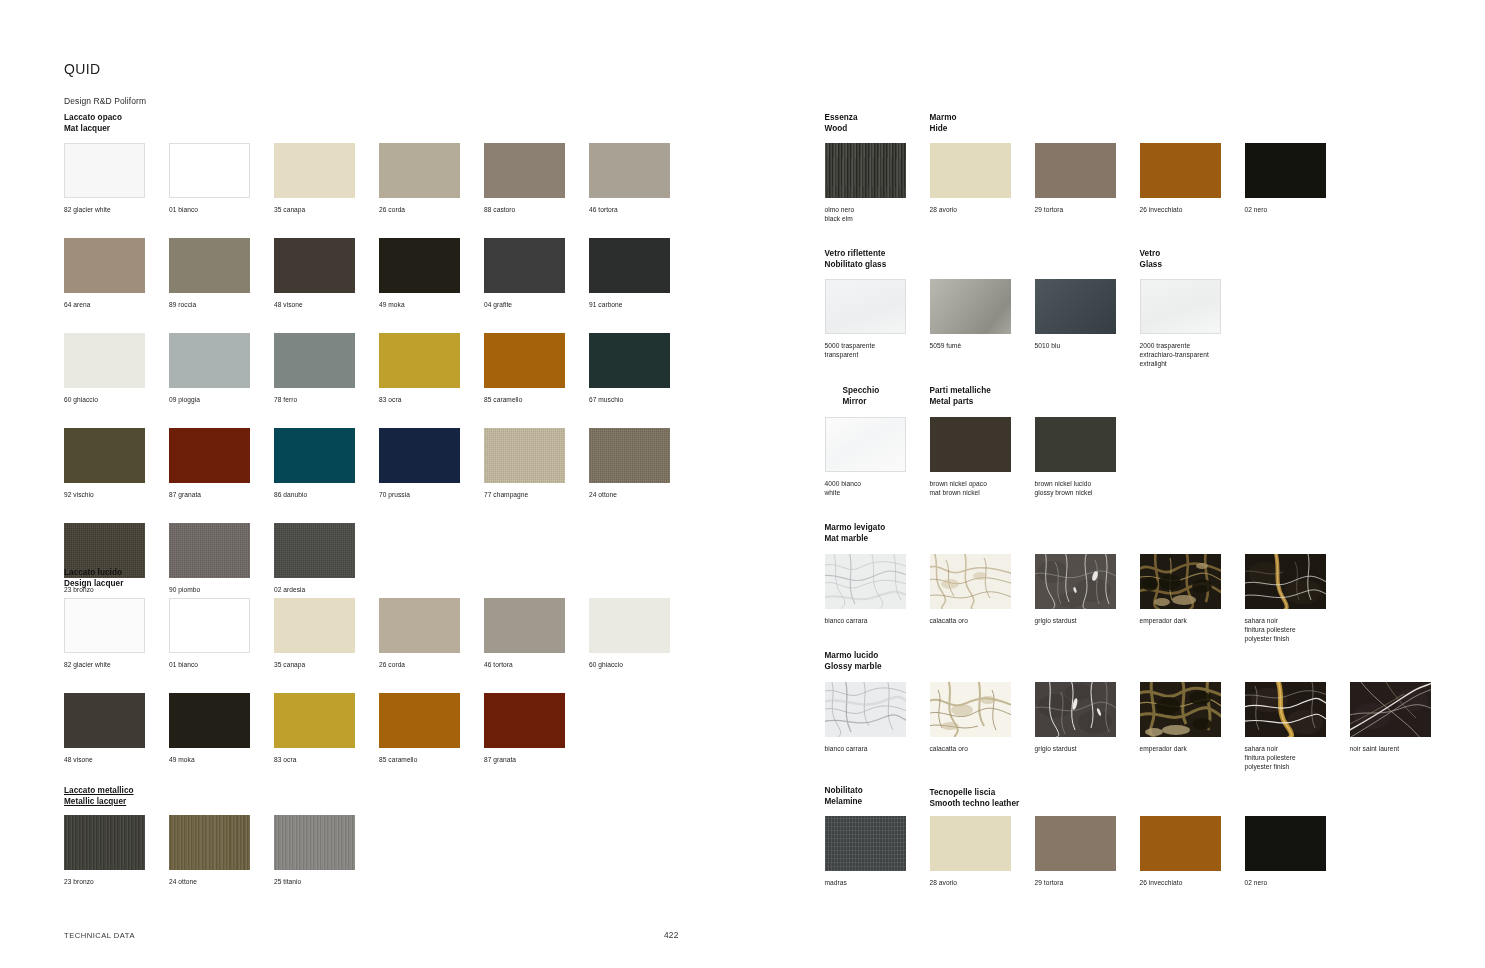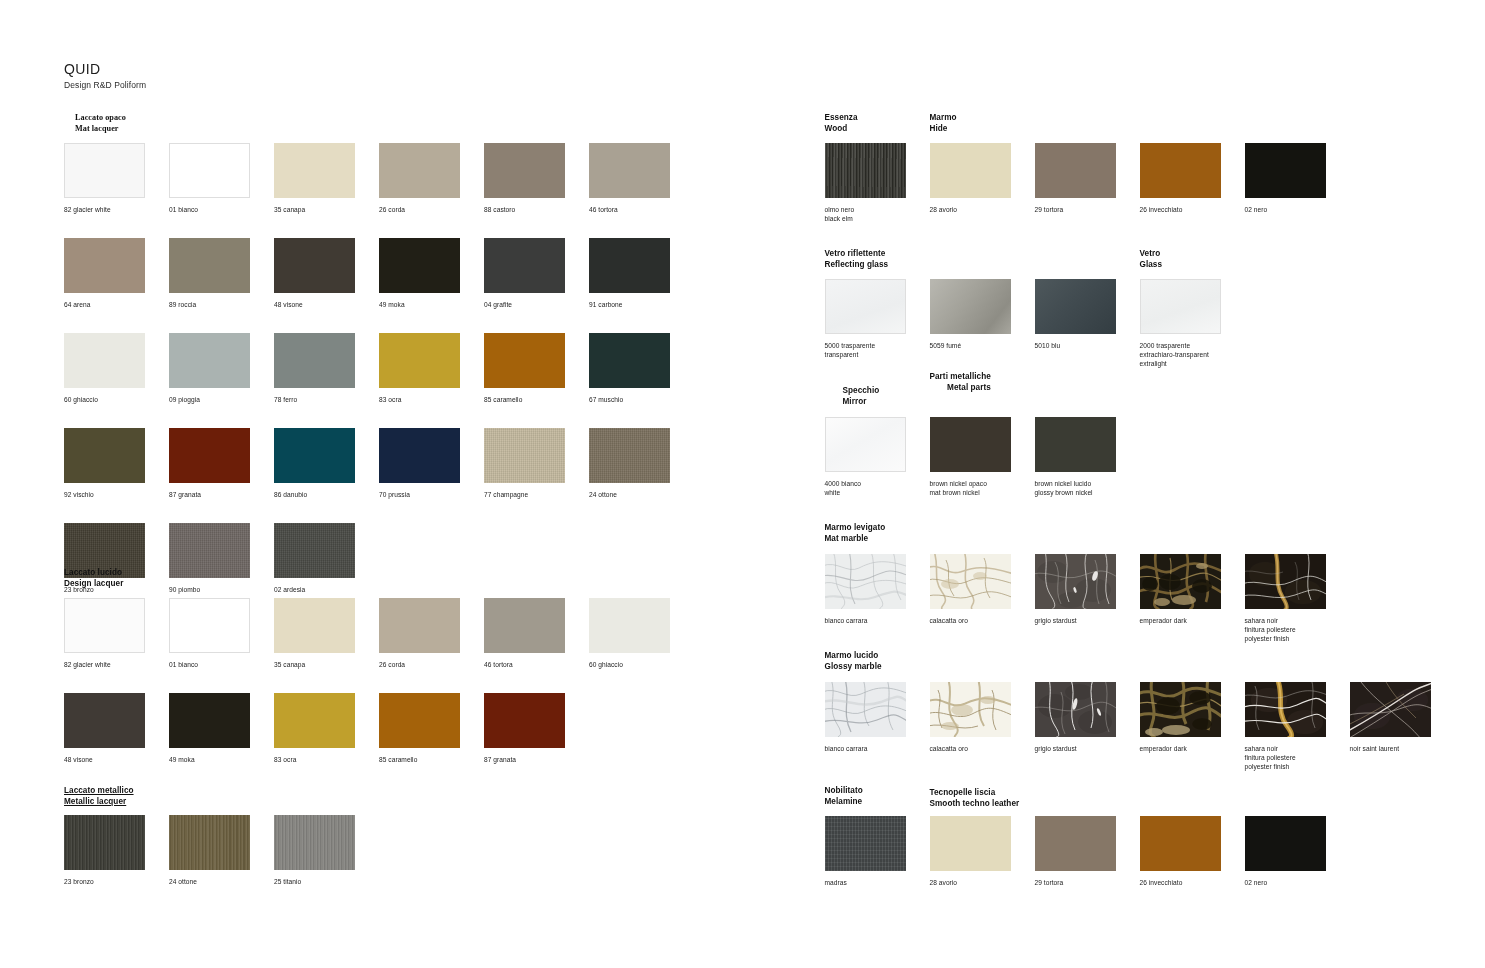--- a/index.html
+++ b/index.html
@@ -12,21 +12,21 @@
     overflow:hidden;
     -webkit-font-smoothing:antialiased;
   }
   .spread{ position:absolute; inset:0; display:flex; }
   .page{ position:relative; width:742.5px; height:968px; }
   .page.right{ width:742.5px; }
 
   
   .doc-head{ position:absolute; left:64px; top:62px; }
   .doc-title{ font-size:14px; letter-spacing:.35px; font-weight:400; color:#1c1c1c; line-height:15px; }
-  .doc-sub{ font-size:8.5px; letter-spacing:.1px; color:#2b2b2b; line-height:12px; margin-top:2px; }
+  .doc-sub{ font-size:8.5px; letter-spacing:.1px; color:#2b2b2b; line-height:12px; margin-top:18px; }
 
   
   .sec-head{ position:absolute; font-weight:700; font-size:8.2px; line-height:10.6px; letter-spacing:.05px; color:#111; }
   .sec-head span{ display:block; }
 
   
   .grid{ position:absolute; }
   .row{ display:flex; }
   .cell{ width:105px; }
   .sw{
@@ -326,21 +326,21 @@
 
 <div class="spread">
 
   <div class="page left">
 
     <div class="doc-head">
       <div class="doc-title">QUID</div>
       <div class="doc-sub">Design R&amp;D Poliform</div>
     </div>
 
-    <div class="sec-head" style="left:75px; top:113px;font-family:Liberation Serif, serif;">
+    <div class="sec-head" style="left:64px; top:113px;">
       <span>Laccato opaco</span>
       <span>Mat lacquer</span>
     </div>
     <div class="grid" id="g-l0" style="left:64px; top:143px;">
         <div class="row">
           <div class="cell">
             <div class="sw bordered" style="background: rgb(247, 247, 247);"></div>
             <div class="cap">82 glacier white</div>
           </div>
           <div class="cell">
@@ -527,20 +527,24 @@
             <div class="sw tex-metal" style="background: rgb(106, 94, 63);"></div>
             <div class="cap">24 ottone</div>
           </div>
           <div class="cell">
             <div class="sw tex-metal" style="background: rgb(131, 130, 126);"></div>
             <div class="cap">25 titanio</div>
           </div>
         </div>
       </div>
 
+    <div class="footer">
+      <div class="footer-label">TECHNICAL DATA</div>
+      <div class="footer-page">422</div>
+    </div>
   </div>
 
   <div class="page right">
 
     <div class="sec-head" style="left:82px; top:113px;">
       <span>Essenza</span>
       <span>Wood</span>
     </div>
     <div class="grid" id="g-r0" style="left:82px; top:143px;">
         <div class="row">
@@ -572,21 +576,21 @@
           </div>
           <div class="cell">
             <div class="sw" style="background: rgb(20, 20, 15);"></div>
             <div class="cap">02 nero</div>
           </div>
         </div>
       </div>
 
     <div class="sec-head" style="left:82px; top:249px;">
       <span>Vetro riflettente</span>
-      <span>Reflecting glass</span>
+      <span>Nobilitato glass</span>
     </div>
     <div class="grid" id="g-r2" style="left:82px; top:279px;">
         <div class="row">
           <div class="cell">
             <div class="sw bordered grad-refl" style="background: rgb(241, 242, 243);"></div>
             <div class="cap">5000 trasparente
 transparent</div>
           </div>
           <div class="cell">
             <div class="sw grad-fume" style="background: rgb(163, 162, 154);"></div>
@@ -621,21 +625,21 @@
     <div class="grid" id="g-r4" style="left:82px; top:417px;">
         <div class="row">
           <div class="cell">
             <div class="sw bordered grad-mirror" style="background: rgb(248, 249, 250);"></div>
             <div class="cap">4000 bianco
 white</div>
           </div>
         </div>
       </div>
 
-    <div class="sec-head" style="left:187px; top:372px;text-align:right;">
+    <div class="sec-head" style="left:187px; top:386px;">
       <span>Parti metalliche</span>
       <span>Metal parts</span>
     </div>
     <div class="grid" id="g-r5" style="left:187px; top:417px;">
         <div class="row">
           <div class="cell">
             <div class="sw" style="background: rgb(60, 54, 45);"></div>
             <div class="cap">brown nickel opaco
 mat brown nickel</div>
           </div>

